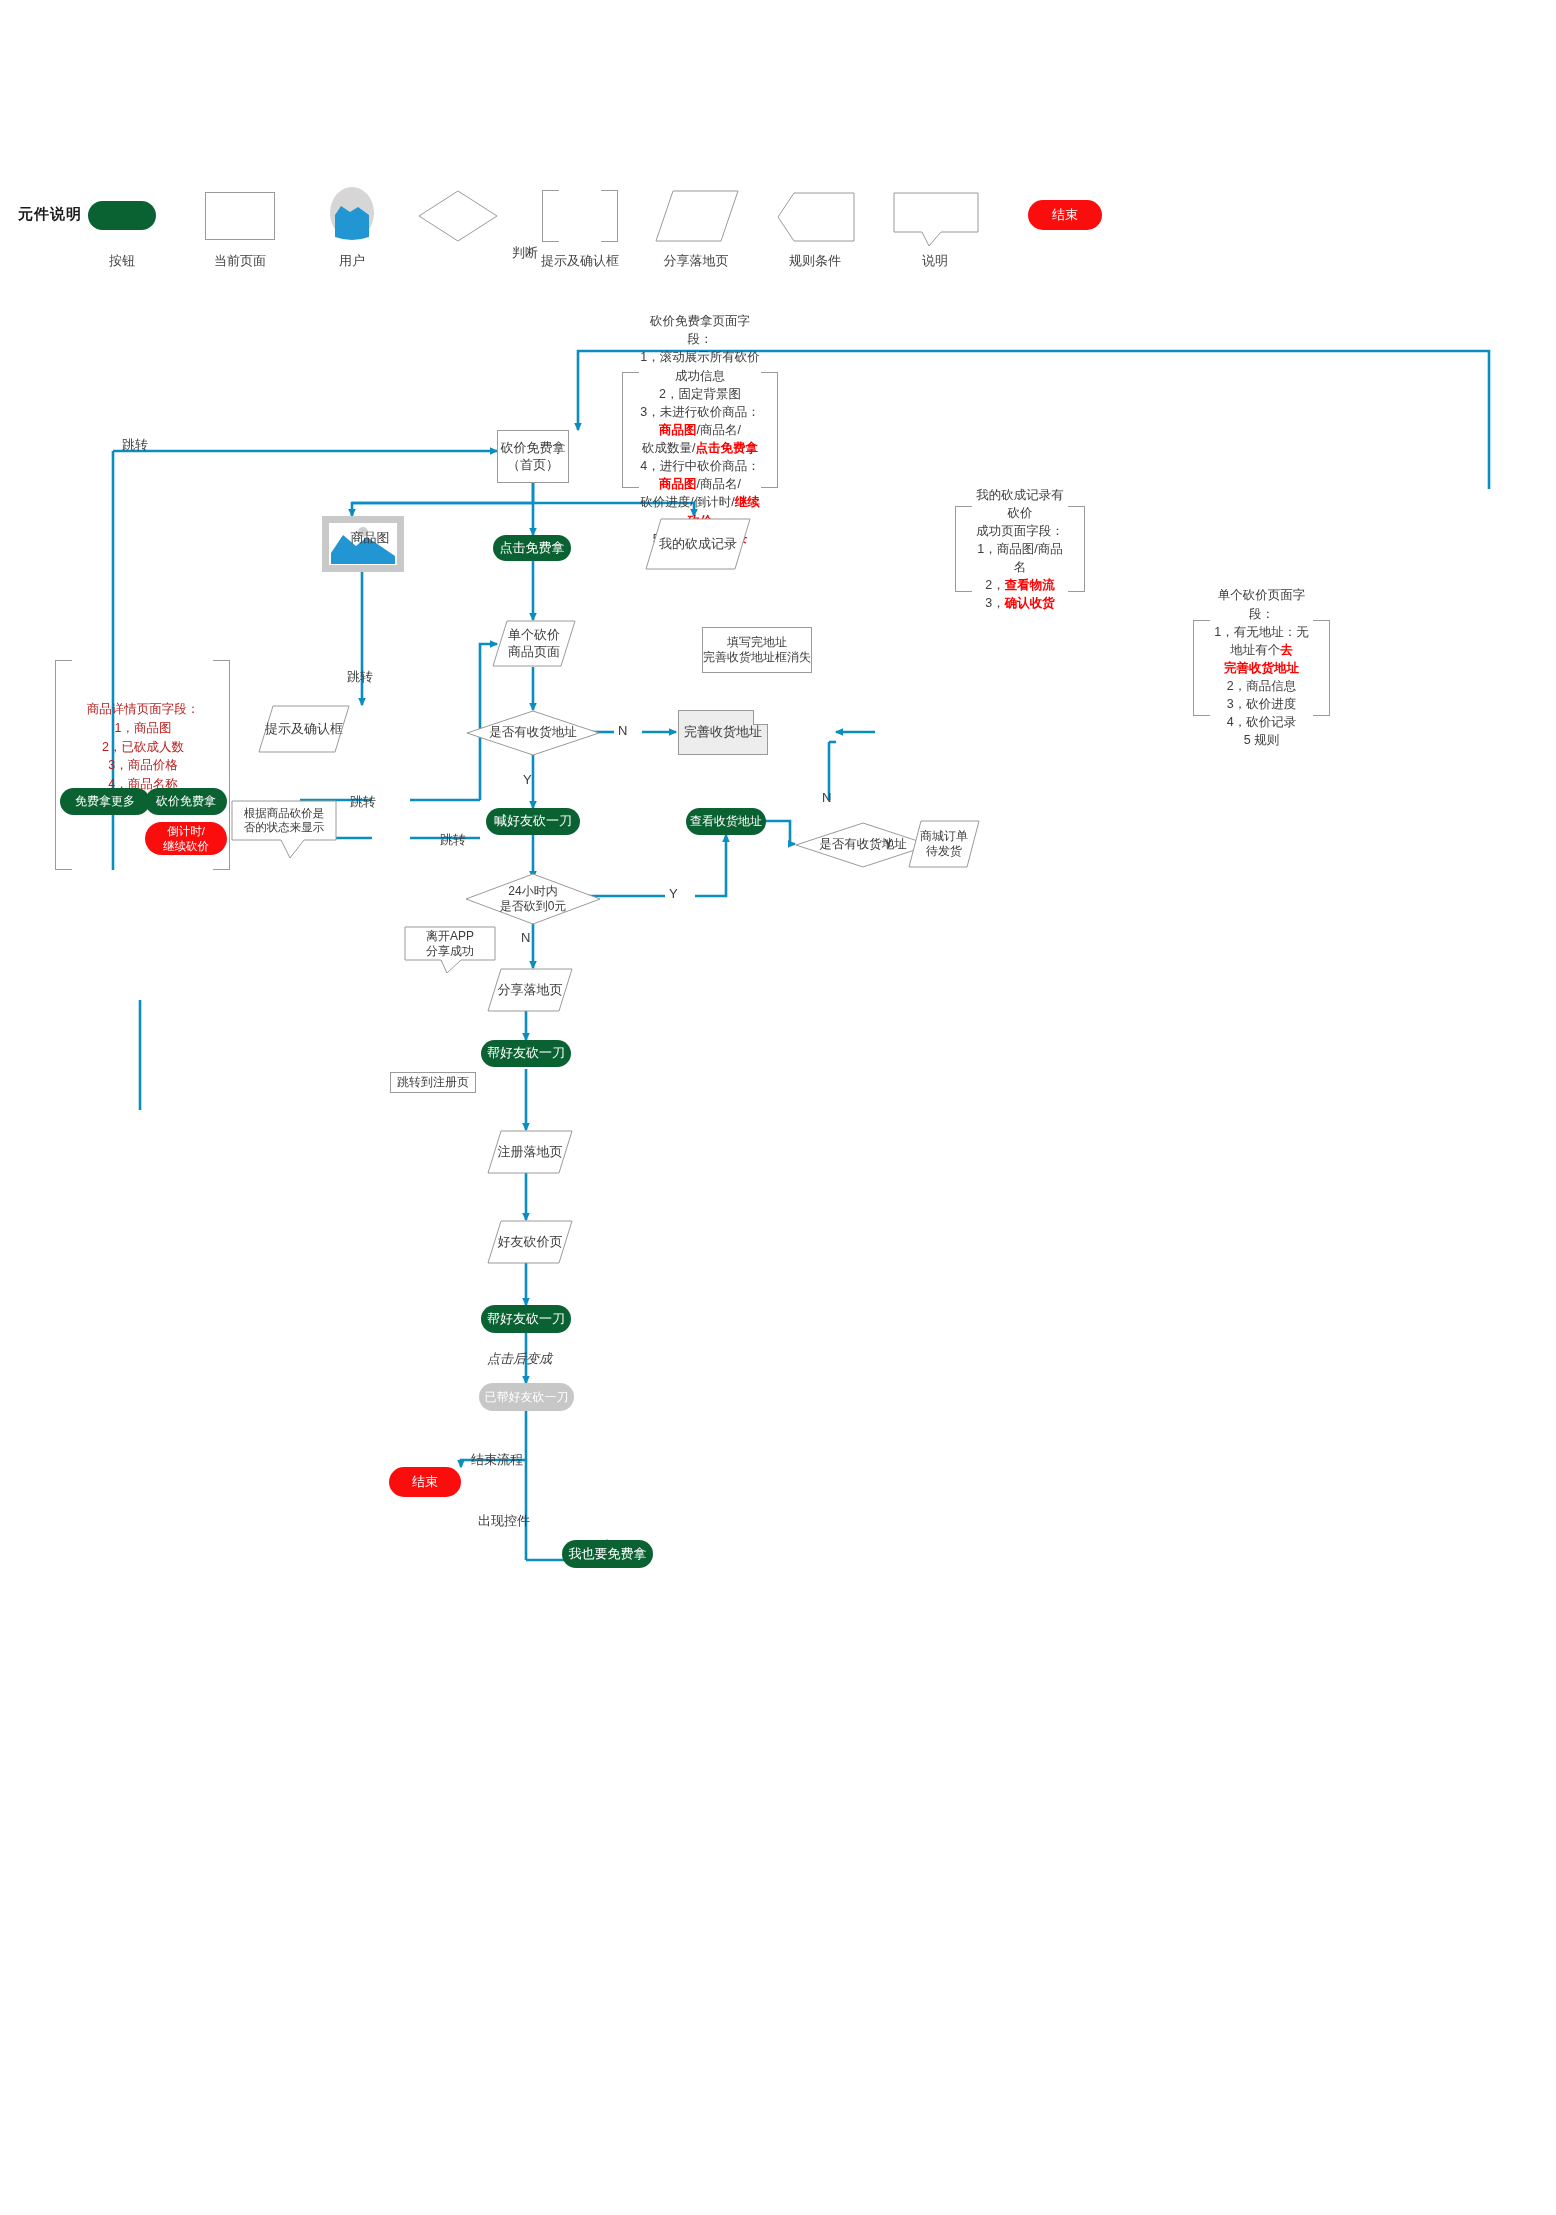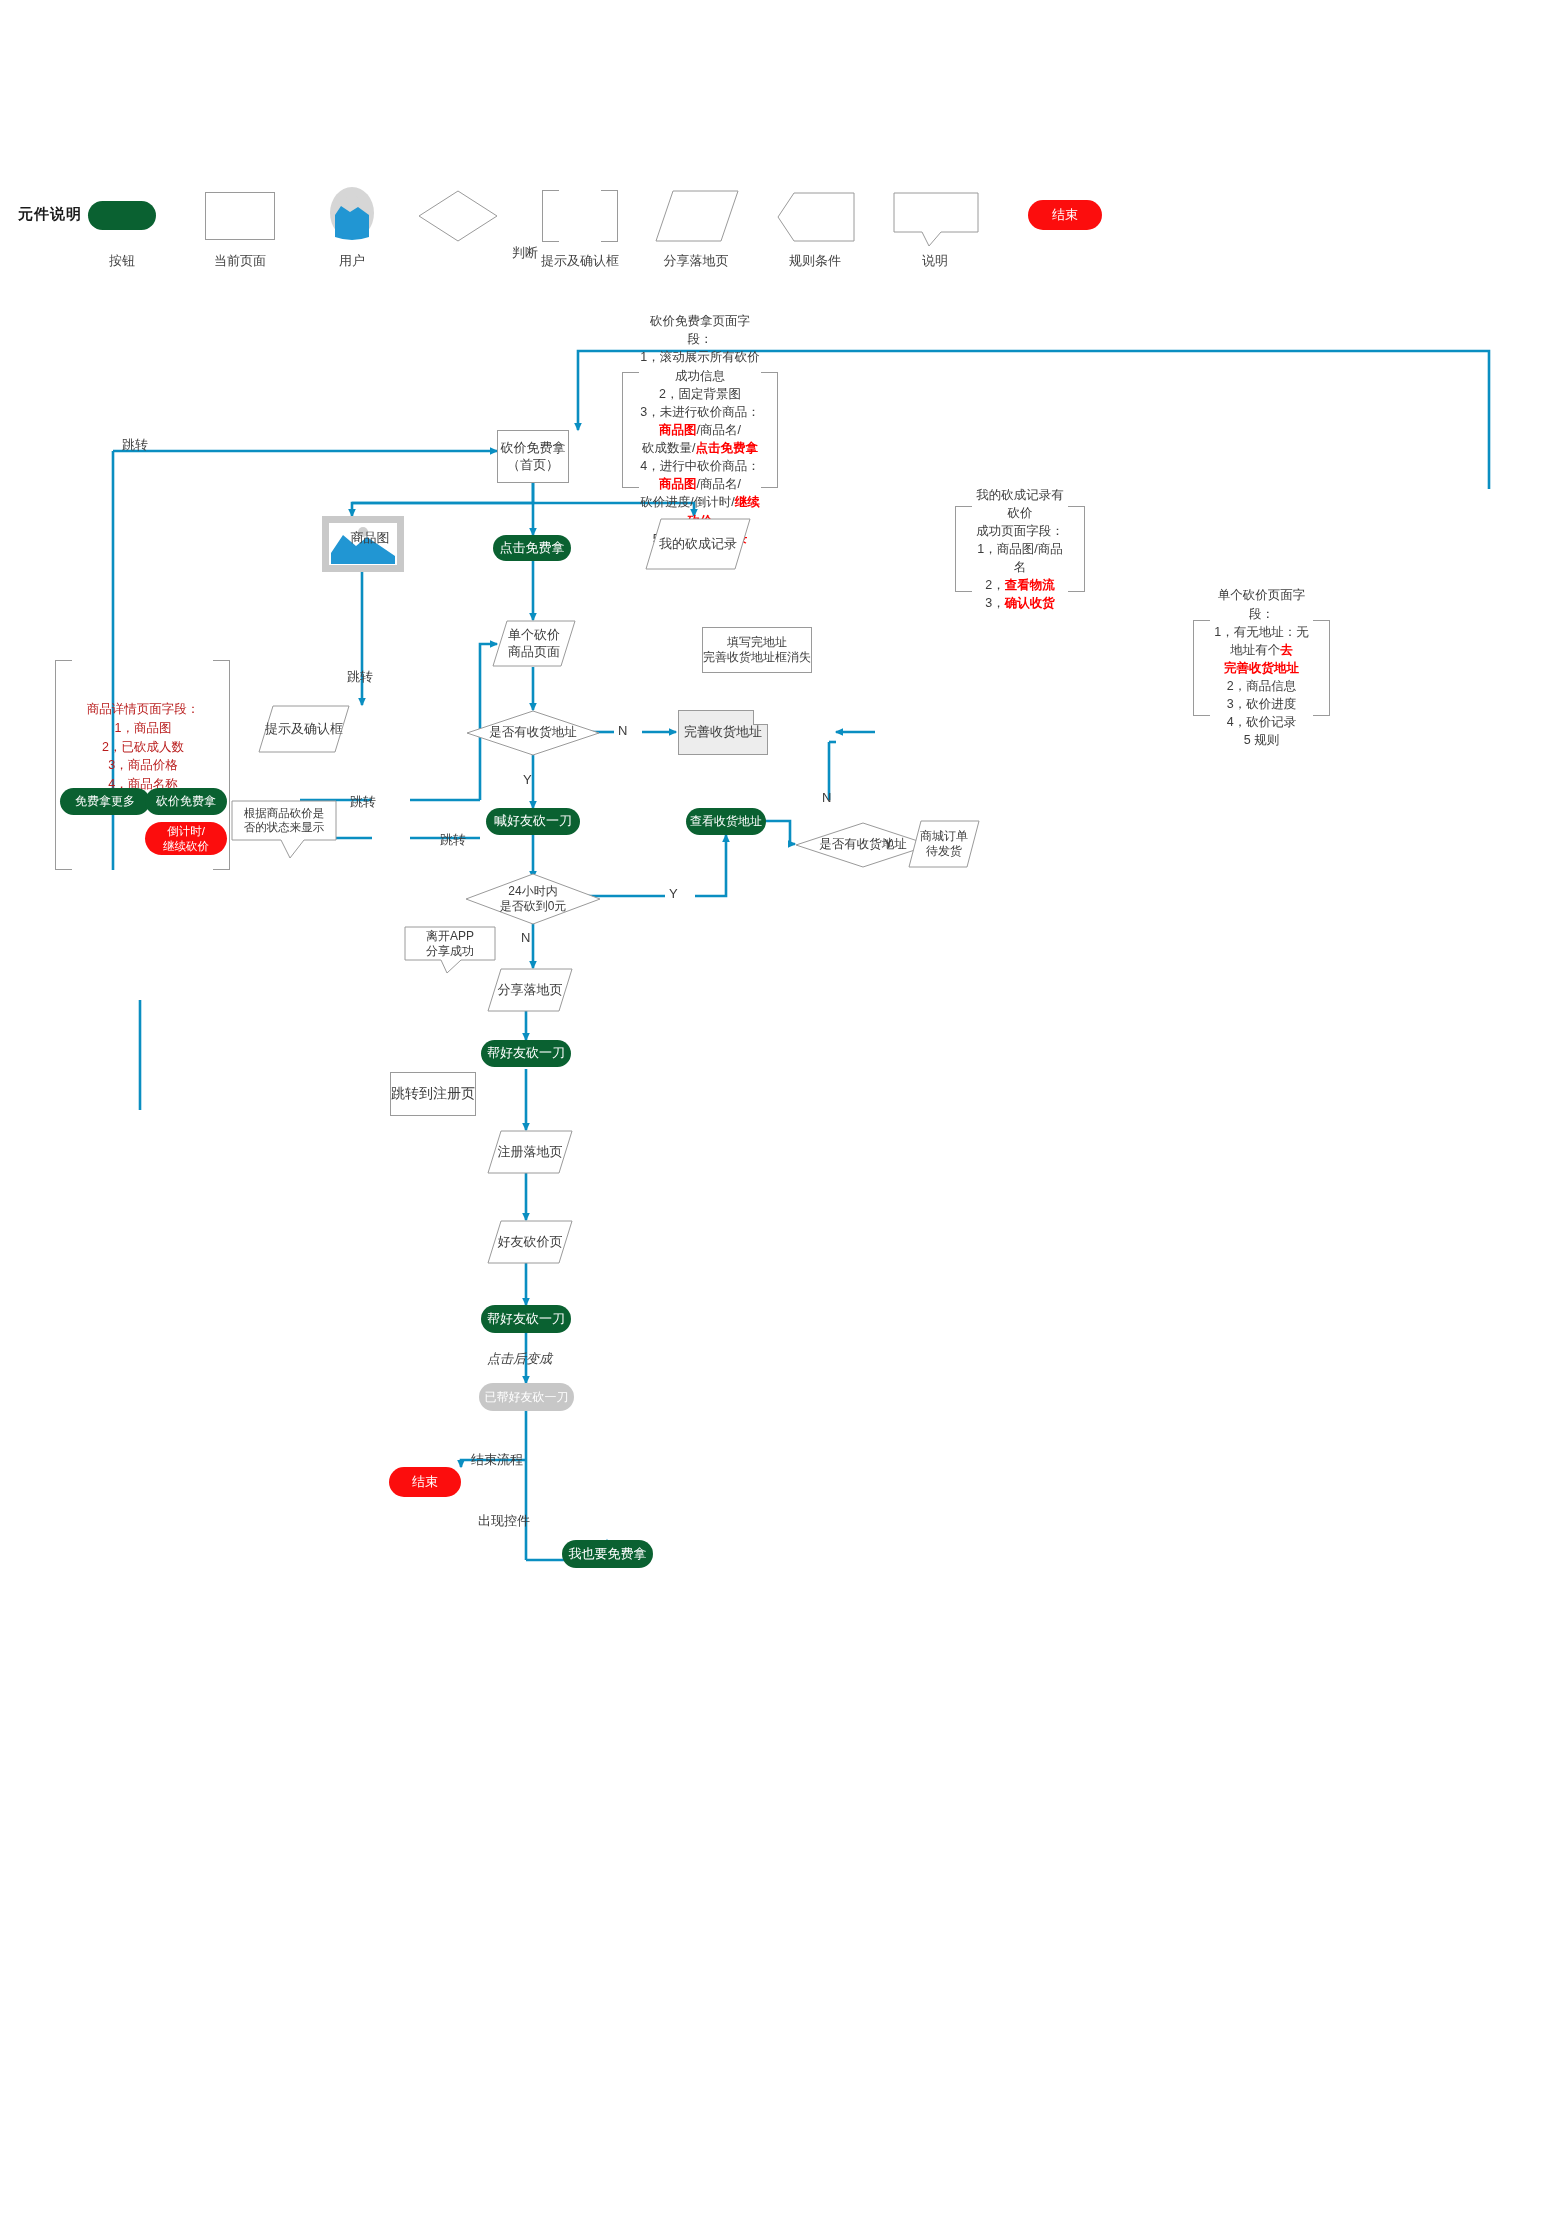--- a/index.html
+++ b/index.html
@@ -395,21 +395,21 @@
   <div class="shape-label" style="left:404px; top:924px; width:92px; height:40px; font-size:12px;">离开APP
 分享成功</div>
 
   <svg class="svg-shape" style="left:487px; top:968px;" width="86" height="44" viewBox="0 0 86 44">
     <polygon points="14,1 85,1 72,43 1,43" fill="#ffffff" stroke="#9a9a9a" stroke-width="1"></polygon>
   </svg>
   <div class="shape-label" style="left:487px; top:968px; width:86px; height:44px;">分享落地页</div>
 
   <div class="node pill pill-green" style="left:481px; top:1040px; width:90px; height:27px;">帮好友砍一刀</div>
 
-  <div class="node rect" style="left:390px; top:1072px; width:86px; height:44px; font-size:14px;">跳转到注册页</div>
+  <div class="node rect" style="left:390px; top:1072px; width:86px; height:21px; font-size:12px;">跳转到注册页</div>
 
   <svg class="svg-shape" style="left:487px; top:1130px;" width="86" height="44" viewBox="0 0 86 44">
     <polygon points="14,1 85,1 72,43 1,43" fill="#ffffff" stroke="#9a9a9a" stroke-width="1"></polygon>
   </svg>
   <div class="shape-label" style="left:487px; top:1130px; width:86px; height:44px;">注册落地页</div>
 
   <svg class="svg-shape" style="left:487px; top:1220px;" width="86" height="44" viewBox="0 0 86 44">
     <polygon points="14,1 85,1 72,43 1,43" fill="#ffffff" stroke="#9a9a9a" stroke-width="1"></polygon>
   </svg>
   <div class="shape-label" style="left:487px; top:1220px; width:86px; height:44px;">好友砍价页</div>

